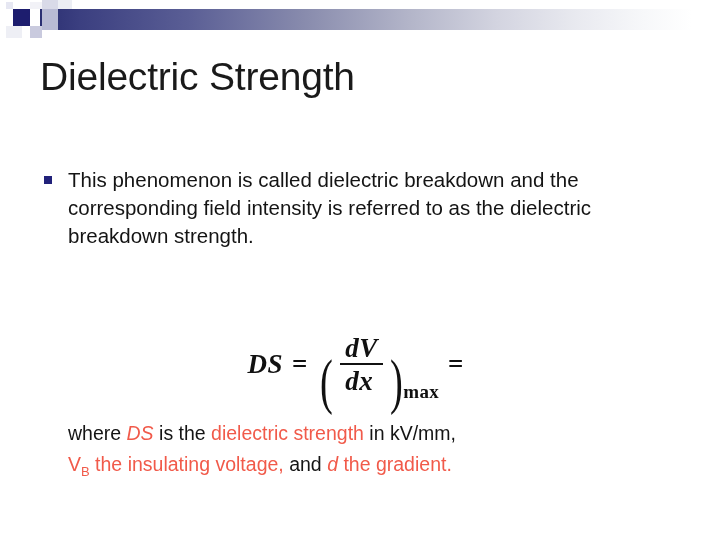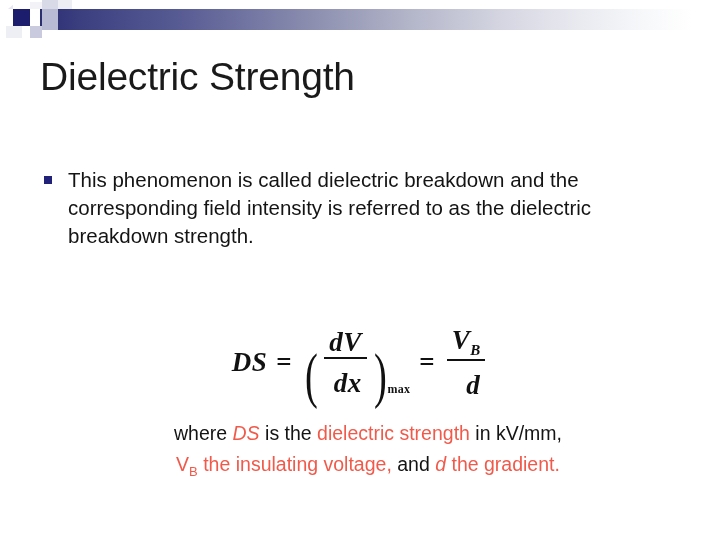--- a/index.html
+++ b/index.html
@@ -10,21 +10,20 @@
   }
   body {
     font-family: "Liberation Sans", sans-serif;
   }
   #slide {
     position: relative;
     width: 720px;
     height: 539px;
     background: #ffffff;
     overflow: hidden;
-    border-radius: 29px;
   }
 
   
   #header-decoration {
     position: absolute;
     left: 0;
     top: 0;
     width: 720px;
     height: 44px;
   }
@@ -122,25 +121,24 @@
     letter-spacing: 0.5px;
   }
   .eq-op {
     margin: 0 9px;
     font-weight: bold;
     font-style: normal;
   }
   .frac {
     display: inline-flex;
     flex-direction: column;
-    align-items: flex-end;
+    align-items: flex-start;
     vertical-align: middle;
-    margin: 0 3px;
+    margin: 8px 3px;
     line-height: 1.05;
-    gap: 8px;
   }
   .frac .num {
     padding: 0 5px 1px 5px;
     border-bottom: 2px solid #111111;
   }
   .frac .den {
     padding: 2px 5px 0 5px;
     font-style: italic;
   }
   .paren-group {
@@ -149,21 +147,21 @@
   }
   .paren {
     font-size: 62px;
     font-weight: 400;
     line-height: 0.72;
     transform: scaleX(0.62);
     display: inline-block;
     font-family: "Liberation Serif", serif;
   }
   .sub-max {
-    font-size: 12px;
+    font-size: 19px;
     font-weight: bold;
     font-style: normal;
     font-family: "Liberation Serif", serif;
     margin-left: -3px;
     margin-bottom: 1px;
     letter-spacing: 0.3px;
   }
   .sub-b {
     font-size: 15px;
     font-style: italic;
@@ -174,21 +172,20 @@
 
   
   #where-block {
     position: absolute;
     left: 68px;
     top: 418px;
     width: 600px;
     font-size: 19.5px;
     line-height: 31px;
     color: #141414;
-    text-align: center;
   }
   .red  { color: #f15a4a; }
   .ital { font-style: italic; }
   .sub-small {
     font-size: 13px;
     vertical-align: sub;
     line-height: 0;
   }
 </style>
 </head>
@@ -232,24 +229,20 @@
         <span class="frac">
           <span class="num eq-it">dV</span>
           <span class="den eq-it">dx</span>
         </span>
         <span class="paren">)</span>
         <span class="sub-max">max</span>
       </span>
 
       <span class="eq-op">=</span>
 
-      <span class="frac">
-        <span class="num"><span class="eq-it">V</span><span class="sub-b">B</span></span>
-        <span class="den eq-it">d</span>
-      </span>
 
     </div>
   </div>
 
   <div id="where-block">
     <div><span>where </span><span class="red ital">DS</span><span> is the </span><span class="red">dielectric strength</span><span> in kV/mm,</span></div>
     <div><span class="red"><span>V</span><span class="sub-small">B</span></span><span class="red"> the insulating voltage,</span><span> and </span><span class="red ital">d</span><span class="red"> the gradient.</span></div>
   </div>
 
 </div>

